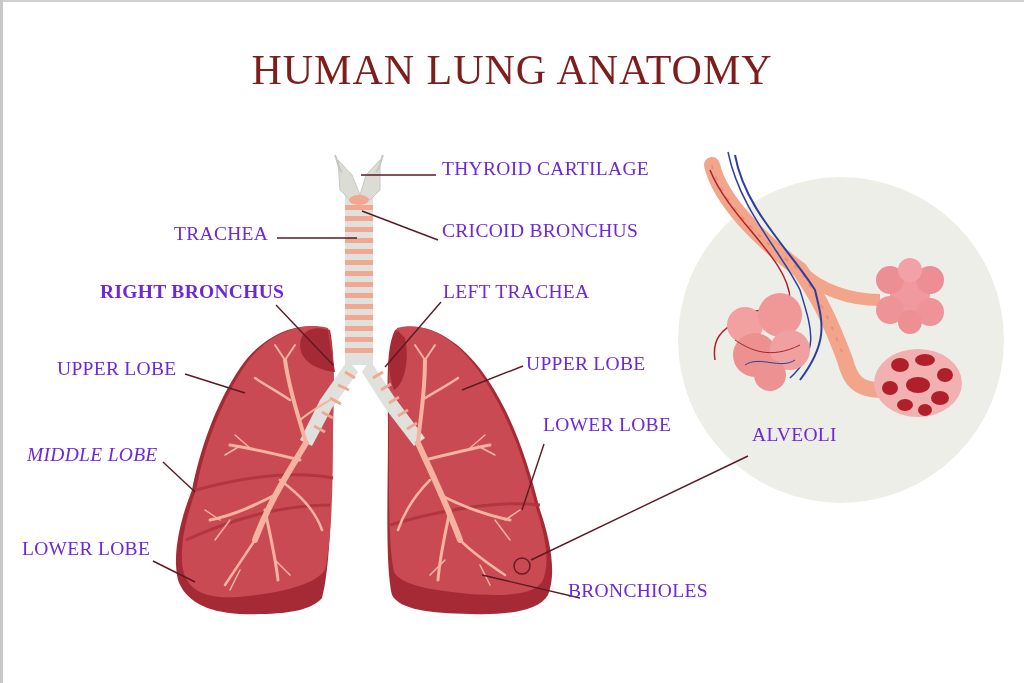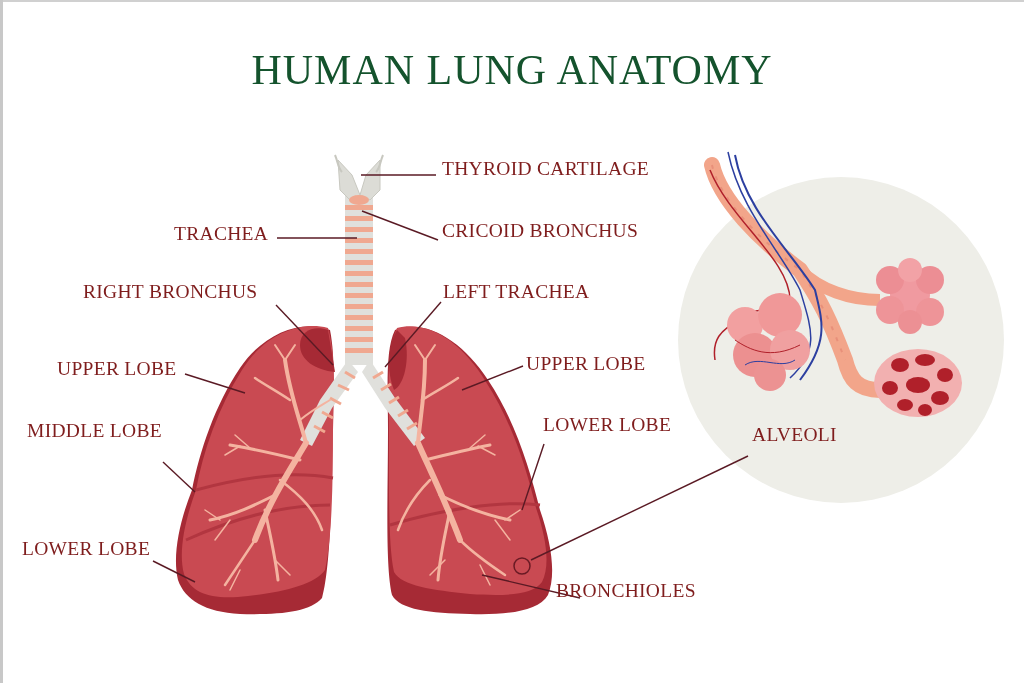--- a/index.html
+++ b/index.html
@@ -6,25 +6,25 @@
   body {
     width: 1024px; height: 683px; position: relative; overflow: hidden;
     background: #ffffff;
     font-family: "DejaVu Serif", "Liberation Serif", serif;
   }
   .frame-left { position: absolute; left: 0; top: 0; width: 3px; height: 683px; background: #c8c8c8; }
   .frame-top { position: absolute; left: 0; top: 0; width: 1024px; height: 2px; background: #d0d0d0; }
   .title {
     position: absolute; left: 0; width: 1024px; top: 46px; text-align: center;
     font-family: "Liberation Serif", "DejaVu Serif", serif;
-    font-size: 42px; letter-spacing: 1px; color: #14532d; font-weight: normal;
+    font-size: 42px; letter-spacing: 1px; color: #7f1d1d; font-weight: normal;
   }
   .label {
     position: absolute; font-family: "Liberation Serif", "DejaVu Serif", serif;
-    font-size: 19.5px; color: #7f1d1d; white-space: nowrap; letter-spacing: 0.3px;
+    font-size: 19.5px; color: #6d28d9; white-space: nowrap; letter-spacing: 0.3px;
   }
   svg.art { position: absolute; left: 0; top: 0; }
 </style>
 </head>
 <body>
 
 <div class="frame-top"></div>
 <div class="frame-left"></div>
 
 <div class="title">HUMAN LUNG ANATOMY</div>
@@ -170,21 +170,21 @@
     <line x1="544" y1="444" x2="522" y2="510"></line>
     <line x1="153" y1="561" x2="195" y2="582"></line>
     <line x1="748" y1="456" x2="531" y2="560"></line>
     <line x1="482" y1="575" x2="580" y2="598"></line>
   </g>
 </svg>
 
 <div class="label" style="left:442px; top:158px;">THYROID CARTILAGE</div>
 <div class="label" style="left:442px; top:220px;">CRICOID BRONCHUS</div>
 <div class="label" style="left:174px; top:223px;">TRACHEA</div>
-<div class="label" style="left:83px; top:281px;">RIGHT BRONCHUS</div>
+<div class="label" style="left:100px; top:281px;font-weight:bold;">RIGHT BRONCHUS</div>
 <div class="label" style="left:443px; top:281px;">LEFT TRACHEA</div>
 <div class="label" style="left:57px; top:358px;">UPPER LOBE</div>
 <div class="label" style="left:526px; top:353px;">UPPER LOBE</div>
-<div class="label" style="left:27px; top:420px;">MIDDLE LOBE</div>
+<div class="label" style="left:27px; top:444px;font-style:italic;">MIDDLE LOBE</div>
 <div class="label" style="left:543px; top:414px;">LOWER LOBE</div>
 <div class="label" style="left:22px; top:538px;">LOWER LOBE</div>
 <div class="label" style="left:752px; top:424px;">ALVEOLI</div>
-<div class="label" style="left:556px; top:580px;">BRONCHIOLES</div>
+<div class="label" style="left:568px; top:580px;">BRONCHIOLES</div>
 
 </body></html>

